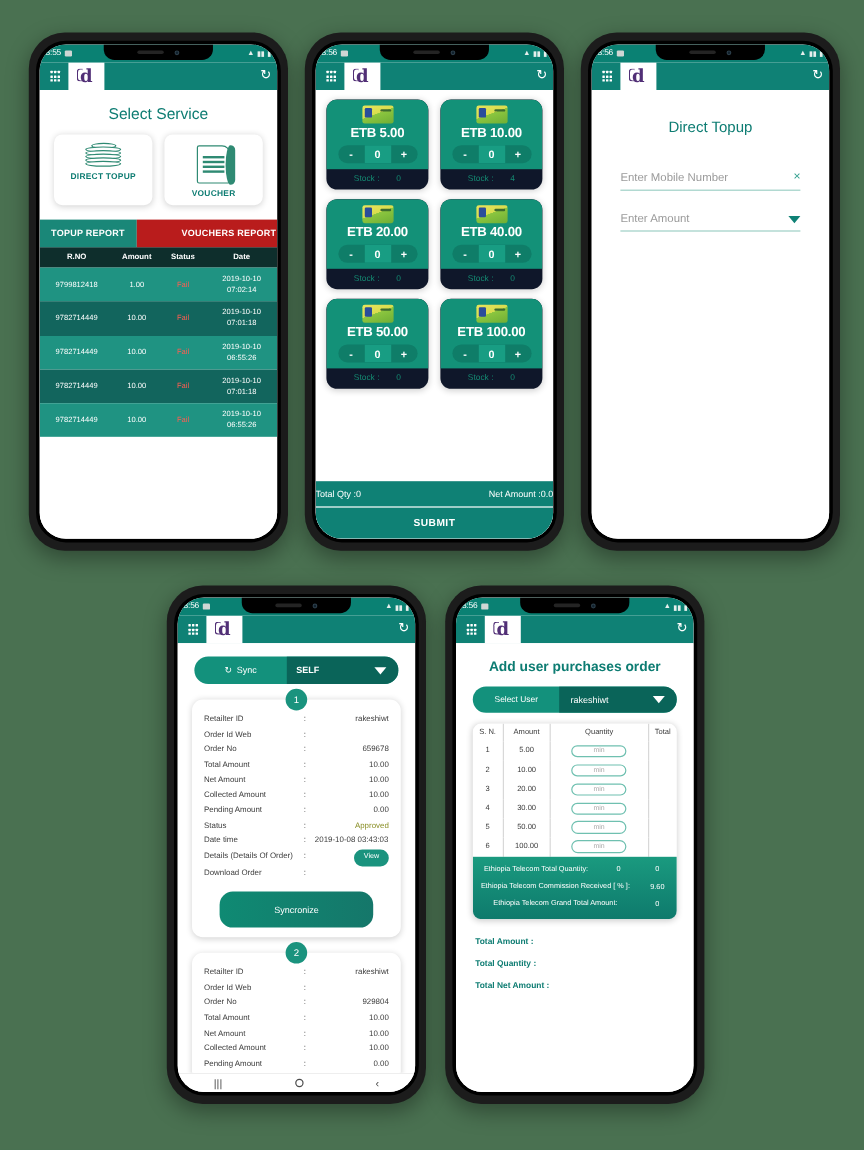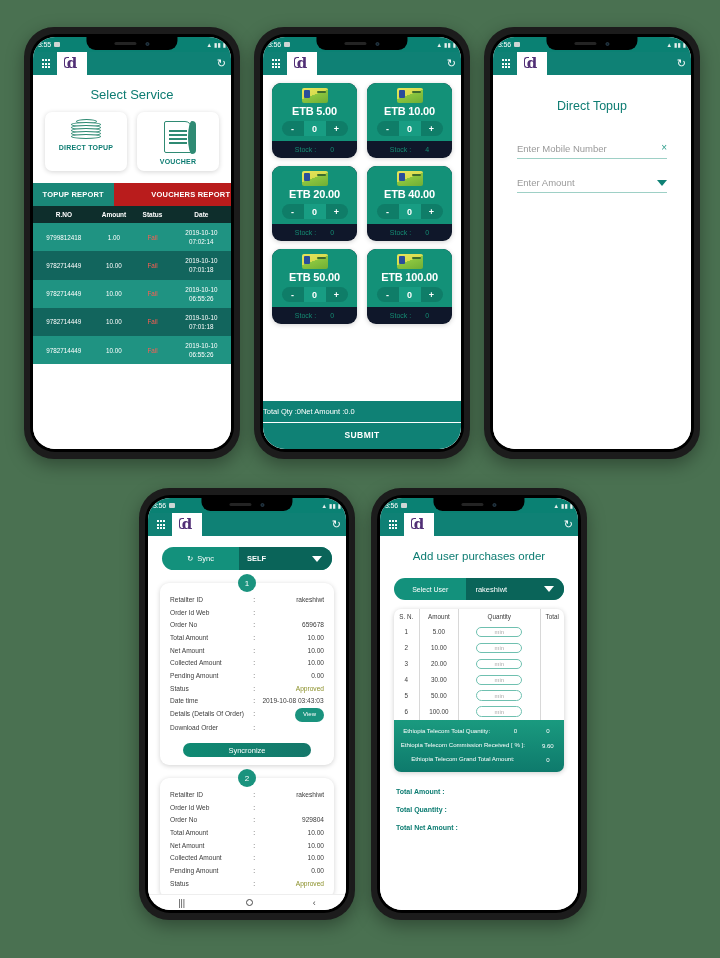--- a/index.html
+++ b/index.html
@@ -199,23 +199,24 @@
   .stepper .num { background: #189d83; font-size: 9px; }
   .v-stock {
     display: flex; justify-content: center; gap: 14px;
     padding: 5px 0; font-size: 7px; color: #148a72;
   }
   .v-bottom {
     position: absolute; left: 0; right: 0; bottom: 0;
     background: #0f8175; color: #fff;
   }
   .v-totals {
-    display: flex; justify-content: flex-start; align-items: center;
+    display: flex; justify-content: space-between; align-items: center;
     height: 22px; font-size: 7.5px;
     border-bottom: 1.5px solid #fff;
+    gap: 36px;
   }
   .v-submit {
     text-align: center; font-size: 8.5px; font-weight: bold;
     letter-spacing: .4px; padding: 7px 0 9px;
   }
 
   
   #p3 { left: 484px; top: 27px; width: 216px; height: 432px; }
   .dt-title {
     text-align: center; color: #0d7c72; font-size: 12.5px;
@@ -281,37 +282,37 @@
   .o-row .k { flex: 0 0 54%; }
   .o-row .sep { flex: 0 0 6%; }
   .o-row .v { flex: 1; text-align: right; }
   .o-row .v.green { color: #8a8f27; }
   .o-row .v.left { text-align: left; }
   .view-pill {
     display: inline-block; background: #1a937e; color: #fff;
     font-size: 6px; padding: 1.5px 8px; border-radius: 7px;
   }
   .sync-btn {
-    margin: 8px auto 0; width: 128px; height: 14px; border-radius: 11px;
+    margin: 8px auto 0; width: 128px; height: 30px; border-radius: 11px;
     background: linear-gradient(90deg,#0f8a73,#15776a);
     color: #fff; font-size: 7.5px;
     display: flex; align-items: center; justify-content: center;
   }
   .navbar {
     flex: 0 0 16px; background: #fff; display: flex;
     align-items: center; justify-content: space-around;
     color: #4a4a4a; font-size: 9px; border-top: 1px solid #eee;
   }
   .navbar .circ { width: 7px; height: 7px; border: 1.2px solid #4a4a4a; border-radius: 50%; }
 
   
   #p5 { left: 371px; top: 488px; width: 216px; height: 432px; }
   .ap-title {
     text-align: center; color: #0d7c72; font-size: 11.5px;
-    font-weight: normal; padding: 14px 0 16px;
+    font-weight: bold; padding: 14px 0 10px;
   }
   .su-bar {
     margin: 0 14px; height: 22px; border-radius: 12px;
     display: flex; overflow: hidden; background: #13917c;
   }
   .su-left {
     flex: .9; display: flex; align-items: center; justify-content: center;
     color: #fff; font-size: 7px;
   }
   .su-right {

